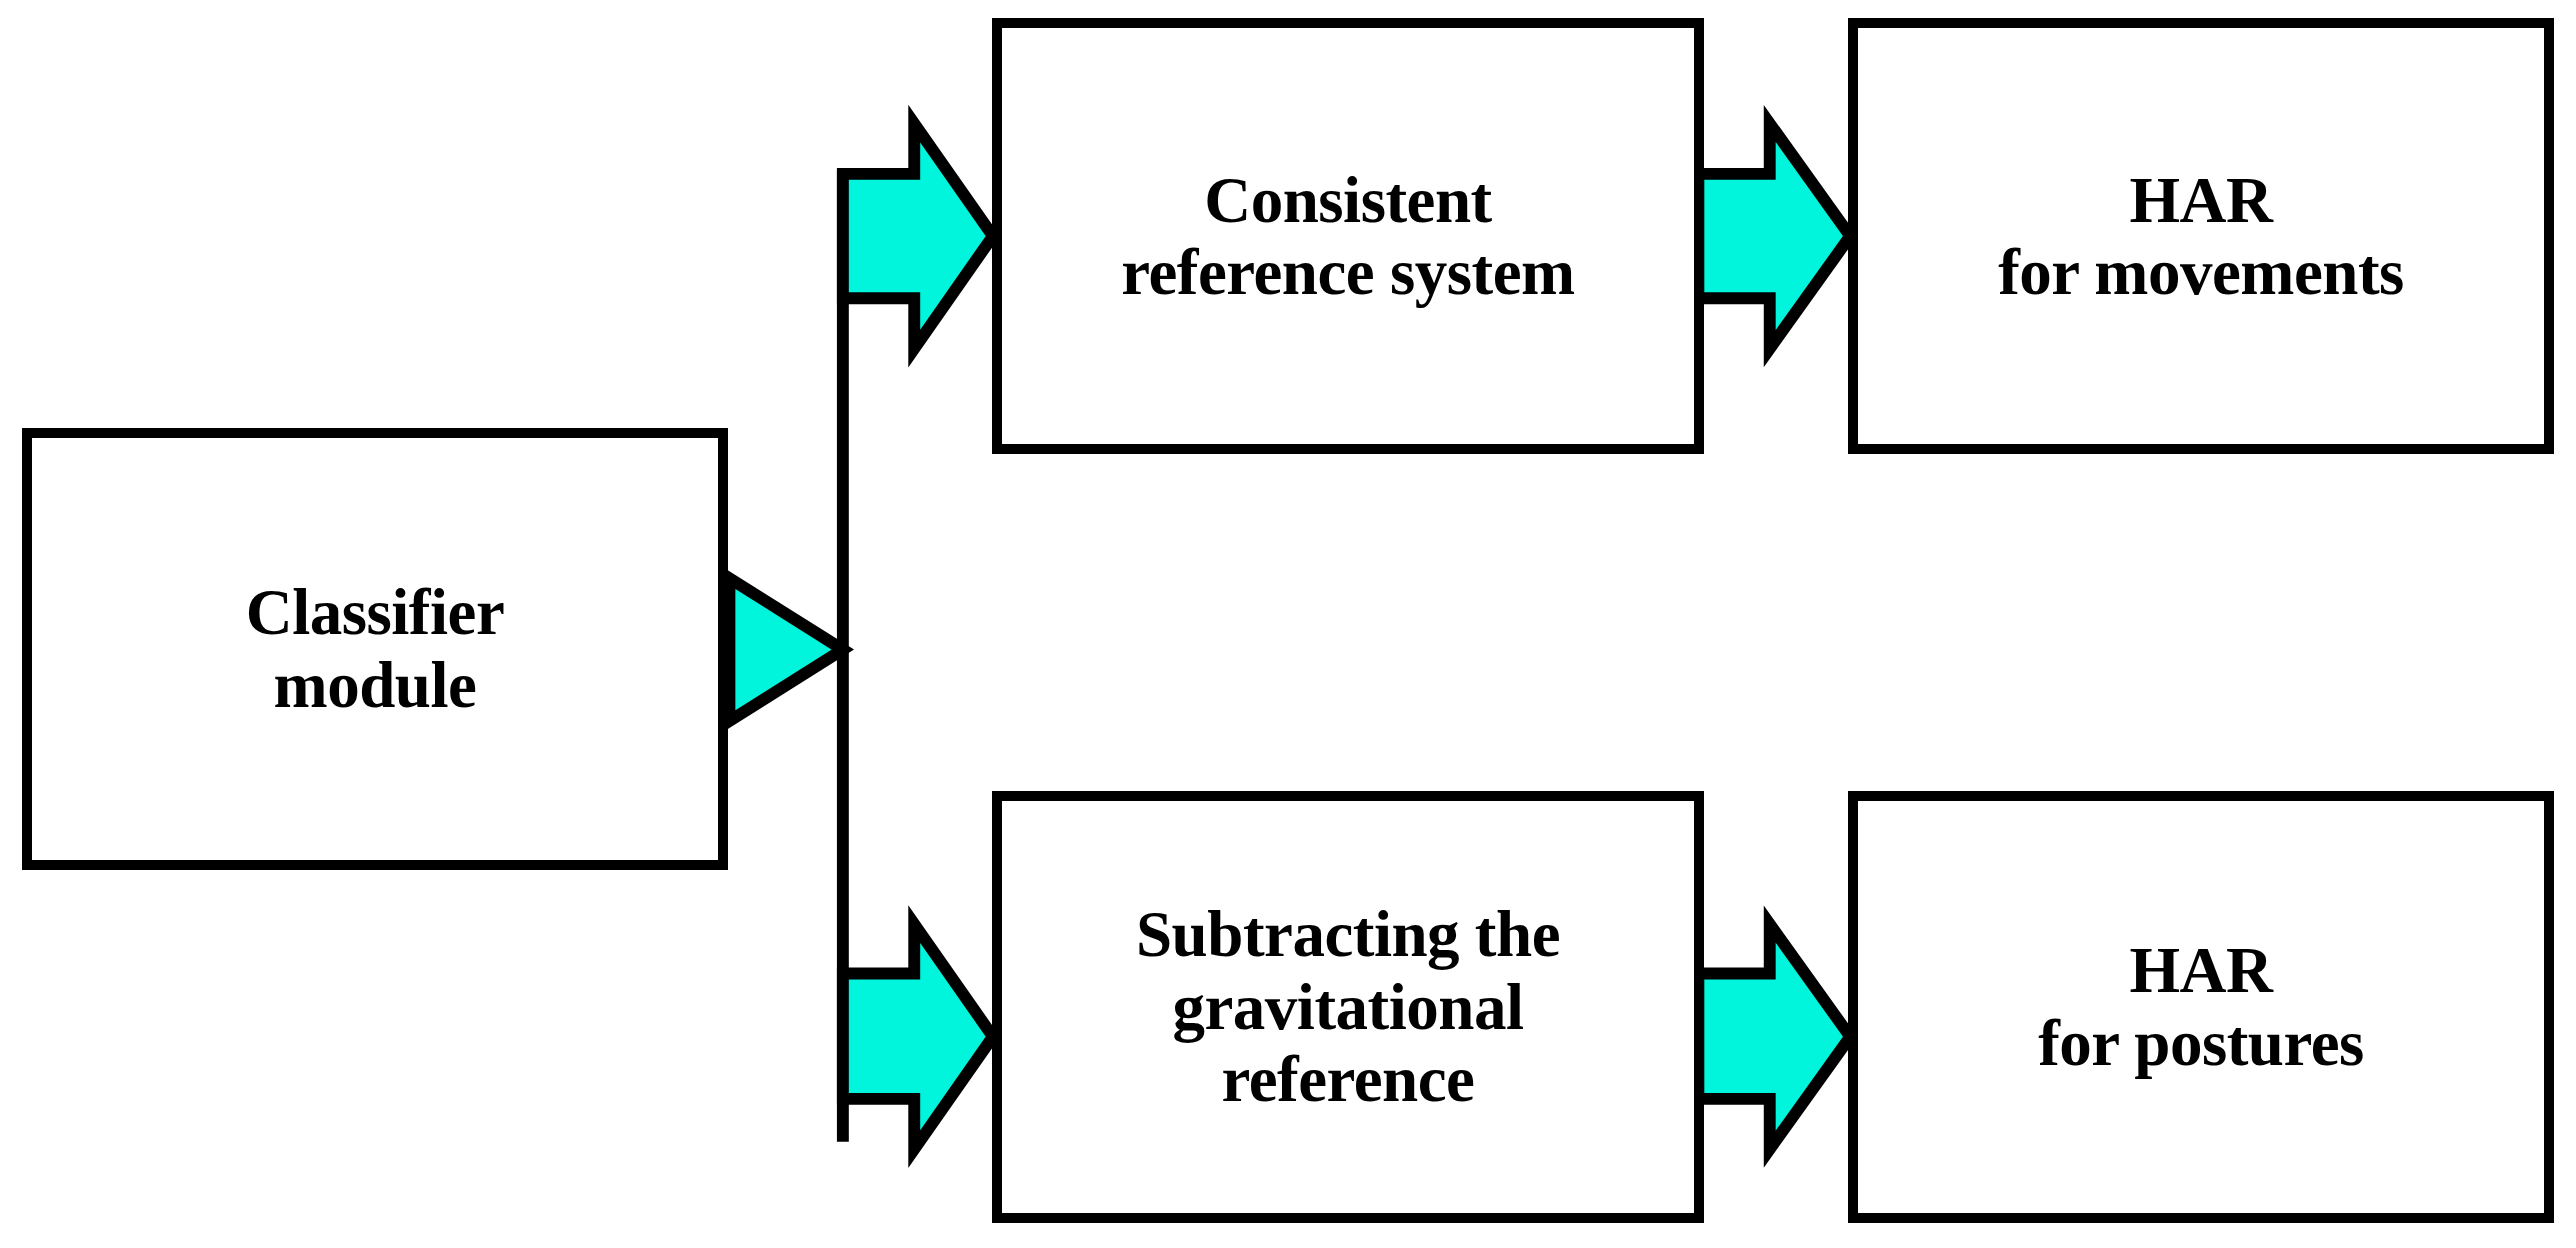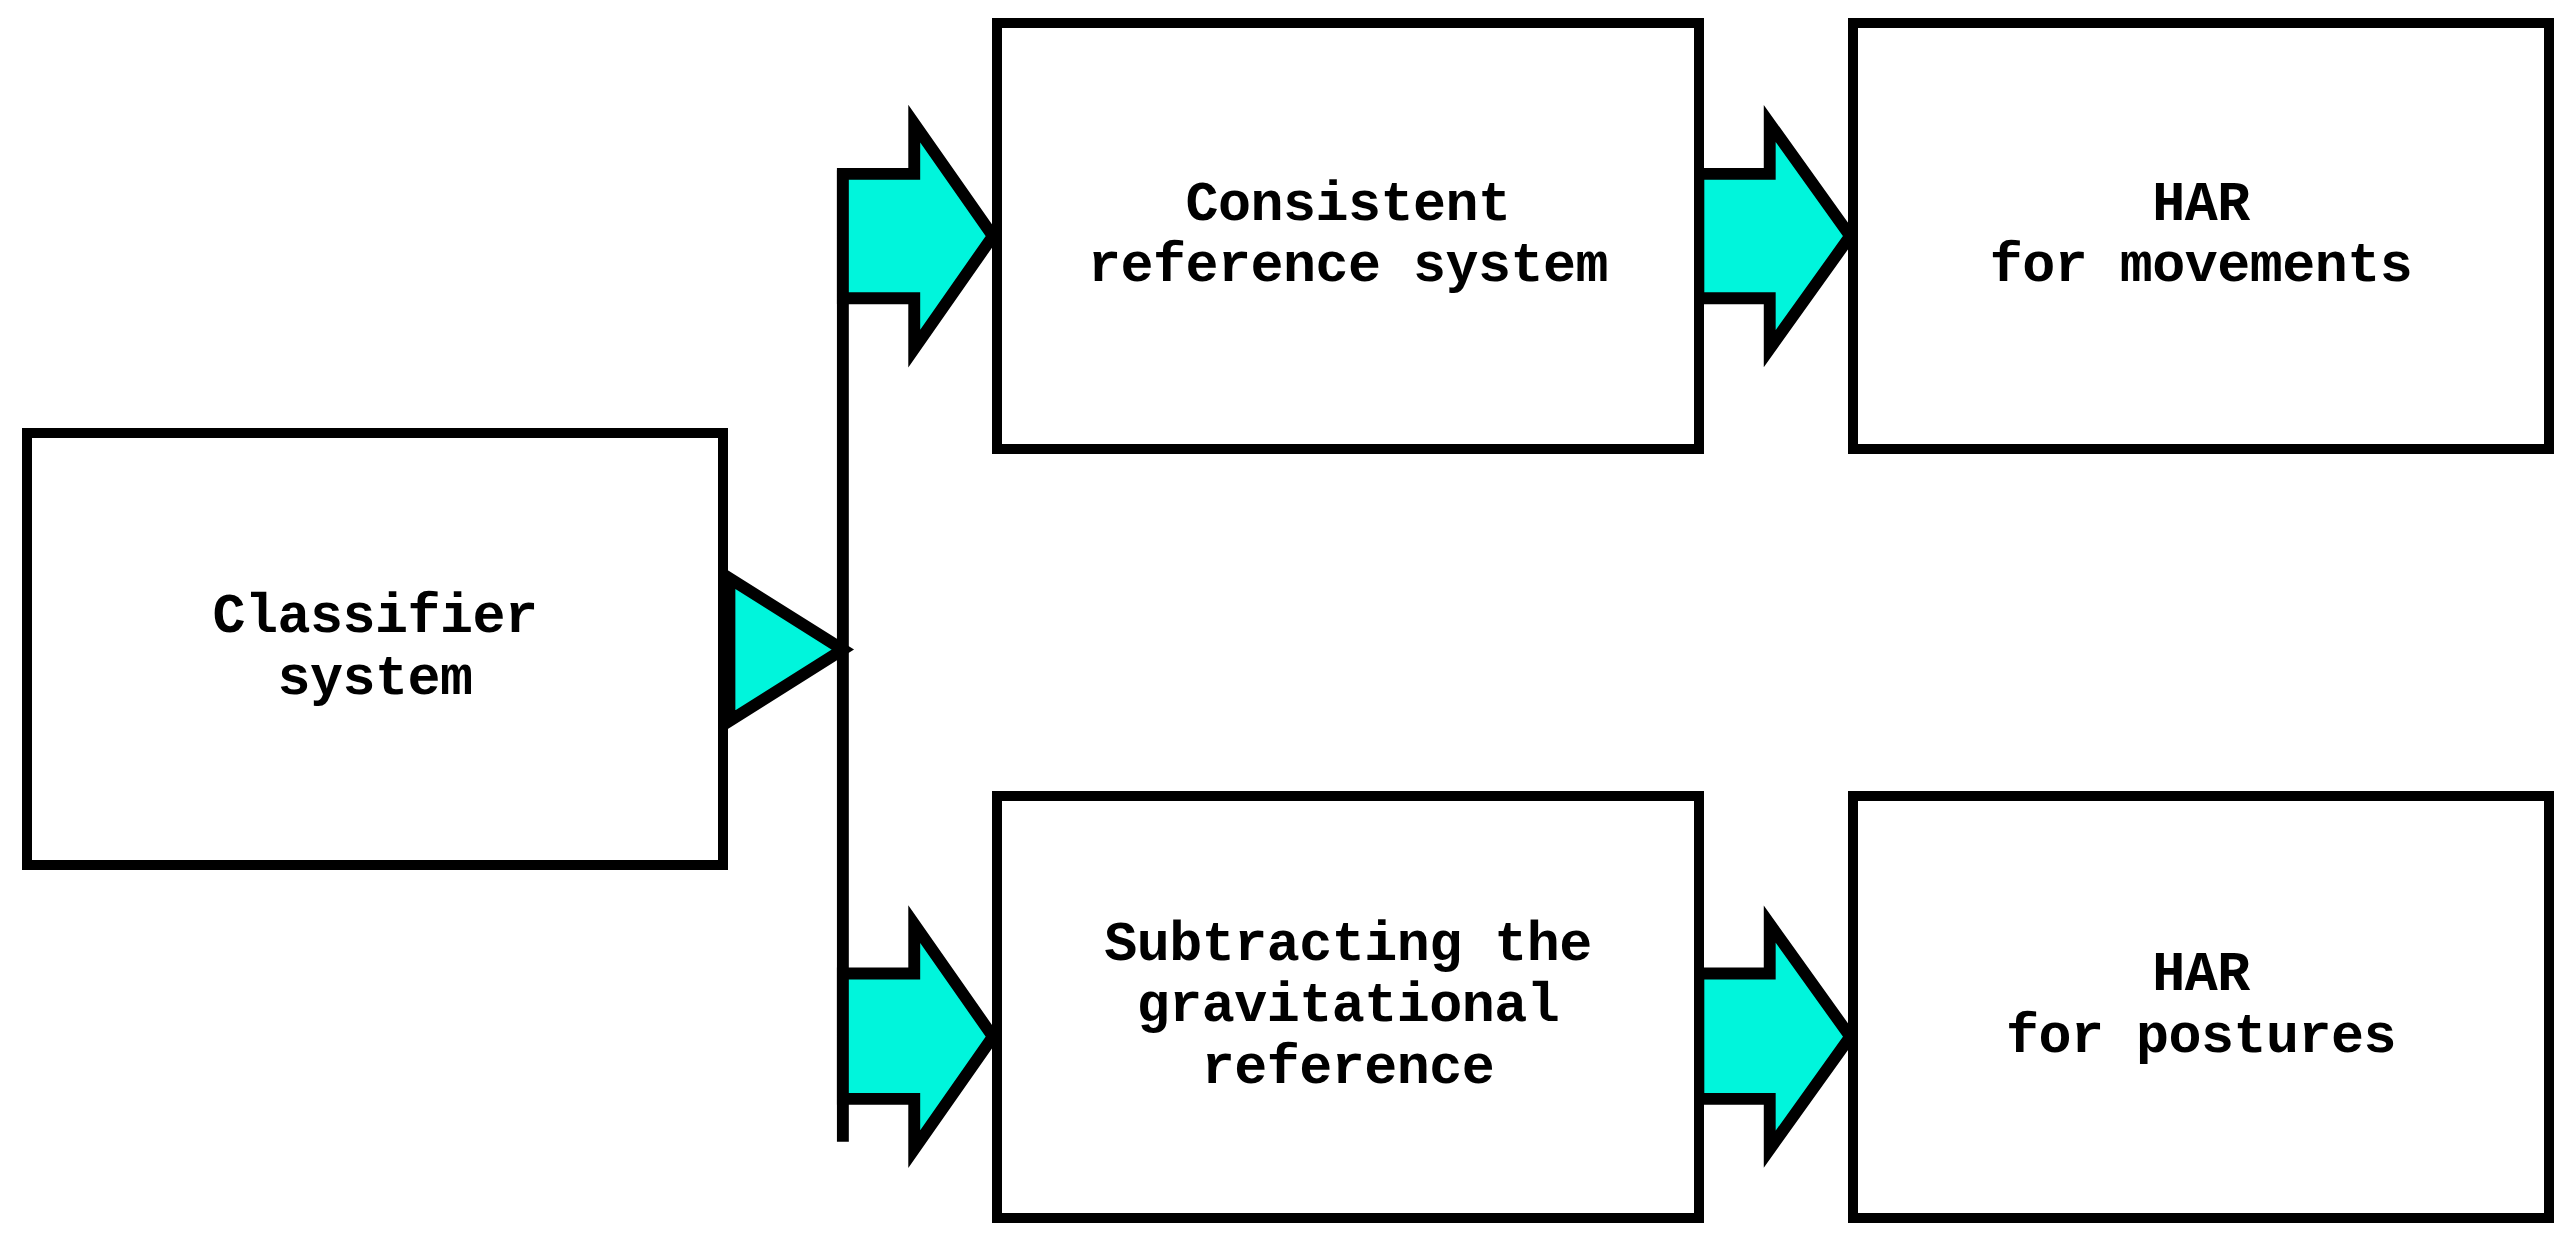--- a/index.html
+++ b/index.html
@@ -21,23 +21,23 @@
     position: absolute;
     box-sizing: border-box;
     background: #ffffff;
     border: 10px solid #000000;
     display: flex;
     align-items: center;
     justify-content: center;
     text-align: center;
   }
   .node-label {
-    font-family: Liberation Mono, monospace;
+    font-family: Liberation Serif, serif;
     font-weight: bold;
-    font-size: 55px;
+    font-size: 65px;
     line-height: 1.12;
     color: #000000;
     letter-spacing: -0.5px;
     white-space: pre-line;
     padding: 0 13px;
   }
   .flow-svg {
     position: absolute;
     left: 0;
     top: 0;
@@ -73,21 +73,21 @@
 
     <polygon class="arrow-shape" fill="#00F5DC" points="1856,190 1934,190 1934,135 2022,258 1934,381 1934,326 1856,326" stroke="#000000"></polygon>
 
     <polygon class="arrow-shape" fill="#00F5DC" points="921,1064 999,1064 999,1010 1085,1133 999,1256 999,1201 921,1201" stroke="#000000"></polygon>
 
     <polygon class="arrow-shape" fill="#00F5DC" points="1856,1064 1934,1064 1934,1010 2022,1133 1934,1256 1934,1201 1856,1201" stroke="#000000"></polygon>
   </svg>
 
   <div class="node-box" style="left: 22px; top: 428px; width: 706px; height: 442px; border-color: rgb(0, 0, 0); background: rgb(255, 255, 255);">
     <span class="node-label">Classifier
-system</span>
+module</span>
   </div>
 
   <div class="node-box" style="left: 992px; top: 18.3px; width: 712px; height: 436px; border-color: rgb(0, 0, 0); background: rgb(255, 255, 255);">
     <span class="node-label">Consistent
 reference system</span>
   </div>
 
   <div class="node-box" style="left: 1848px; top: 18.3px; width: 706px; height: 436px; border-color: rgb(0, 0, 0); background: rgb(255, 255, 255);">
     <span class="node-label">HAR
 for movements</span>

